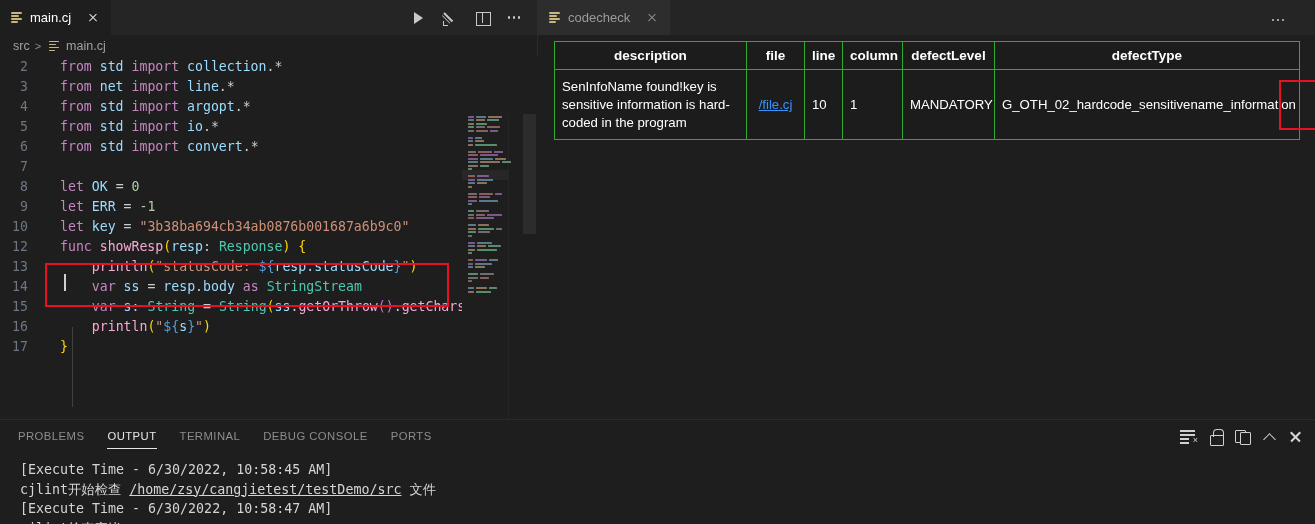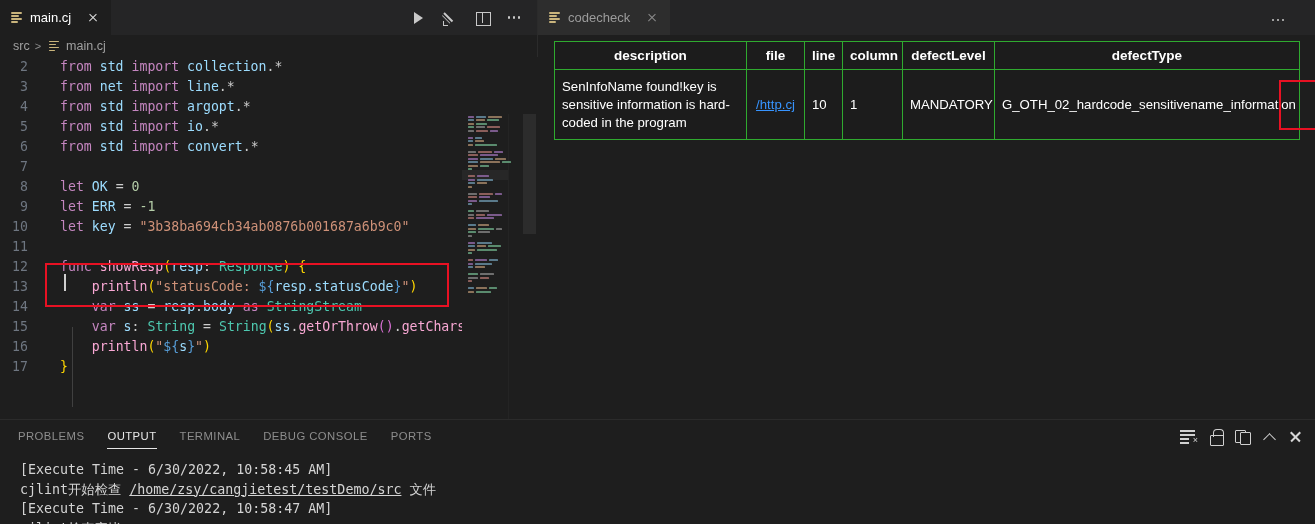--- a/index.html
+++ b/index.html
@@ -197,21 +197,20 @@
         <div class="code-scroll" id="code-scroll">
             <div class="line"><span class="ln">2</span><span class="lc"><span class="kw">from</span><span class="punc"> </span><span class="ident">std</span><span class="punc"> </span><span class="kw">import</span><span class="punc"> </span><span class="ident">collection</span><span class="punc">.</span><span class="punc">*</span></span></div>
             <div class="line"><span class="ln">3</span><span class="lc"><span class="kw">from</span><span class="punc"> </span><span class="ident">net</span><span class="punc"> </span><span class="kw">import</span><span class="punc"> </span><span class="ident">line</span><span class="punc">.</span><span class="punc">*</span></span></div>
             <div class="line"><span class="ln">4</span><span class="lc"><span class="kw">from</span><span class="punc"> </span><span class="ident">std</span><span class="punc"> </span><span class="kw">import</span><span class="punc"> </span><span class="ident">argopt</span><span class="punc">.</span><span class="punc">*</span></span></div>
             <div class="line"><span class="ln">5</span><span class="lc"><span class="kw">from</span><span class="punc"> </span><span class="ident">std</span><span class="punc"> </span><span class="kw">import</span><span class="punc"> </span><span class="ident">io</span><span class="punc">.</span><span class="punc">*</span></span></div>
             <div class="line"><span class="ln">6</span><span class="lc"><span class="kw">from</span><span class="punc"> </span><span class="ident">std</span><span class="punc"> </span><span class="kw">import</span><span class="punc"> </span><span class="ident">convert</span><span class="punc">.</span><span class="punc">*</span></span></div>
             <div class="line"><span class="ln">7</span><span class="lc"></span></div>
             <div class="line"><span class="ln">8</span><span class="lc"><span class="kw">let</span><span class="punc"> </span><span class="ident">OK</span><span class="punc"> </span><span class="punc">=</span><span class="punc"> </span><span class="num">0</span></span></div>
             <div class="line"><span class="ln">9</span><span class="lc"><span class="kw">let</span><span class="punc"> </span><span class="ident">ERR</span><span class="punc"> </span><span class="punc">=</span><span class="punc"> </span><span class="num">-</span><span class="num">1</span></span></div>
             <div class="line"><span class="ln">10</span><span class="lc"><span class="kw">let</span><span class="punc"> </span><span class="ident">key</span><span class="punc"> </span><span class="punc">=</span><span class="punc"> </span><span class="str">"3b38ba694cb34ab0876b001687a6b9c0"</span></span></div>
-            <div class="line"><span class="ln">11</span><span class="lc"></span></div>
             <div class="line"><span class="ln">12</span><span class="lc"><span class="kw">func</span><span class="punc"> </span><span class="fn">showResp</span><span class="paren1">(</span><span class="ident">resp</span><span class="punc">:</span><span class="punc"> </span><span class="type">Response</span><span class="paren1">)</span><span class="punc"> </span><span class="paren1">{</span></span></div>
             <div class="line"><span class="ln">13</span><span class="lc"><span class="punc"> </span><span class="punc"> </span><span class="punc"> </span><span class="punc"> </span><span class="fn">println</span><span class="paren1">(</span><span class="str">"statusCode: </span><span class="tmpl">${</span><span class="ident">resp.statusCode</span><span class="tmpl">}</span><span class="str">"</span><span class="paren1">)</span></span></div>
             <div class="line"><span class="ln">14</span><span class="lc"><span class="punc"> </span><span class="punc"> </span><span class="punc"> </span><span class="punc"> </span><span class="kw">var</span><span class="punc"> </span><span class="ident">ss</span><span class="punc"> </span><span class="punc">=</span><span class="punc"> </span><span class="ident">resp</span><span class="punc">.</span><span class="ident">body</span><span class="punc"> </span><span class="kw">as</span><span class="punc"> </span><span class="type">StringStream</span></span></div>
             <div class="line"><span class="ln">15</span><span class="lc"><span class="punc"> </span><span class="punc"> </span><span class="punc"> </span><span class="punc"> </span><span class="kw">var</span><span class="punc"> </span><span class="ident">s</span><span class="punc">:</span><span class="punc"> </span><span class="type">String</span><span class="punc"> </span><span class="punc">=</span><span class="punc"> </span><span class="type">String</span><span class="paren1">(</span><span class="ident">ss</span><span class="punc">.</span><span class="fn">getOrThrow</span><span class="paren2">(</span><span class="paren2">)</span><span class="punc">.</span><span class="fn">getChars</span></span></div>
             <div class="line"><span class="ln">16</span><span class="lc"><span class="punc"> </span><span class="punc"> </span><span class="punc"> </span><span class="punc"> </span><span class="fn">println</span><span class="paren1">(</span><span class="str">"</span><span class="tmpl">${</span><span class="ident">s</span><span class="tmpl">}</span><span class="str">"</span><span class="paren1">)</span></span></div>
             <div class="line"><span class="ln">17</span><span class="lc"><span class="paren1">}</span></span></div>
           </div>
 
         <div class="indent-guide" style="left:72px; top:270px; height:80px;"></div>
 
@@ -449,21 +448,21 @@
               <th>line</th>
               <th>column</th>
               <th>defectLevel</th>
               <th>defectType</th>
             </tr>
           </thead>
           <tbody>
             <tr>
               <td class="cell-desc cell-left">SenInfoName found!key is sensitive information is hard-coded in the program</td>
               <td class="cell-center">
-                <span class="filelink">/http.cj</span>
+                <span class="filelink">/file.cj</span>
               </td>
               <td class="cell-left">10</td>
               <td class="cell-left">1</td>
               <td class="cell-center">MANDATORY</td>
               <td class="cell-center">G_OTH_02_hardcode_sensitivename_information</td>
             </tr>
           </tbody>
         </table>
       </div>
       <div class="red-box-link"></div>

